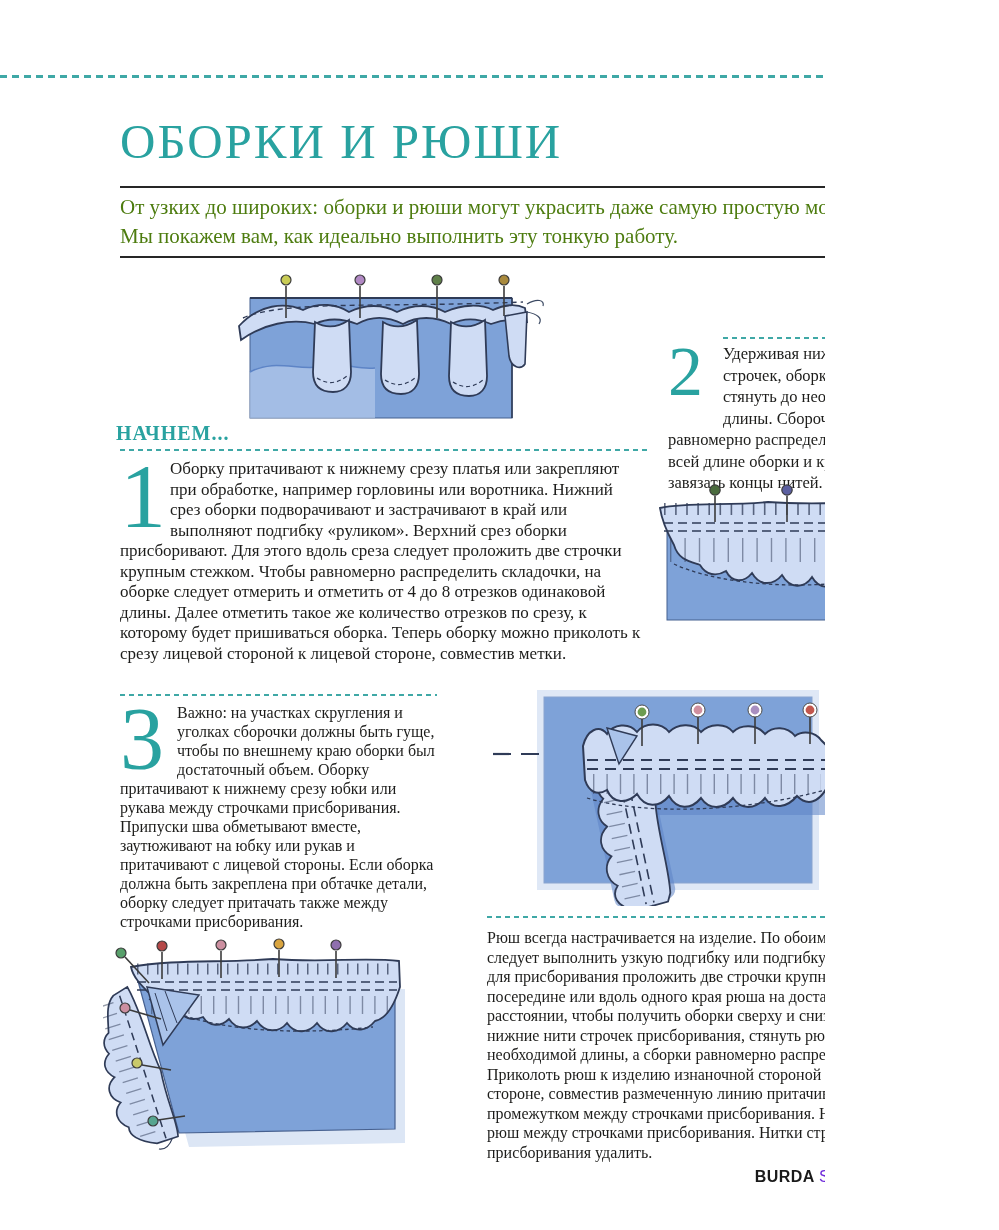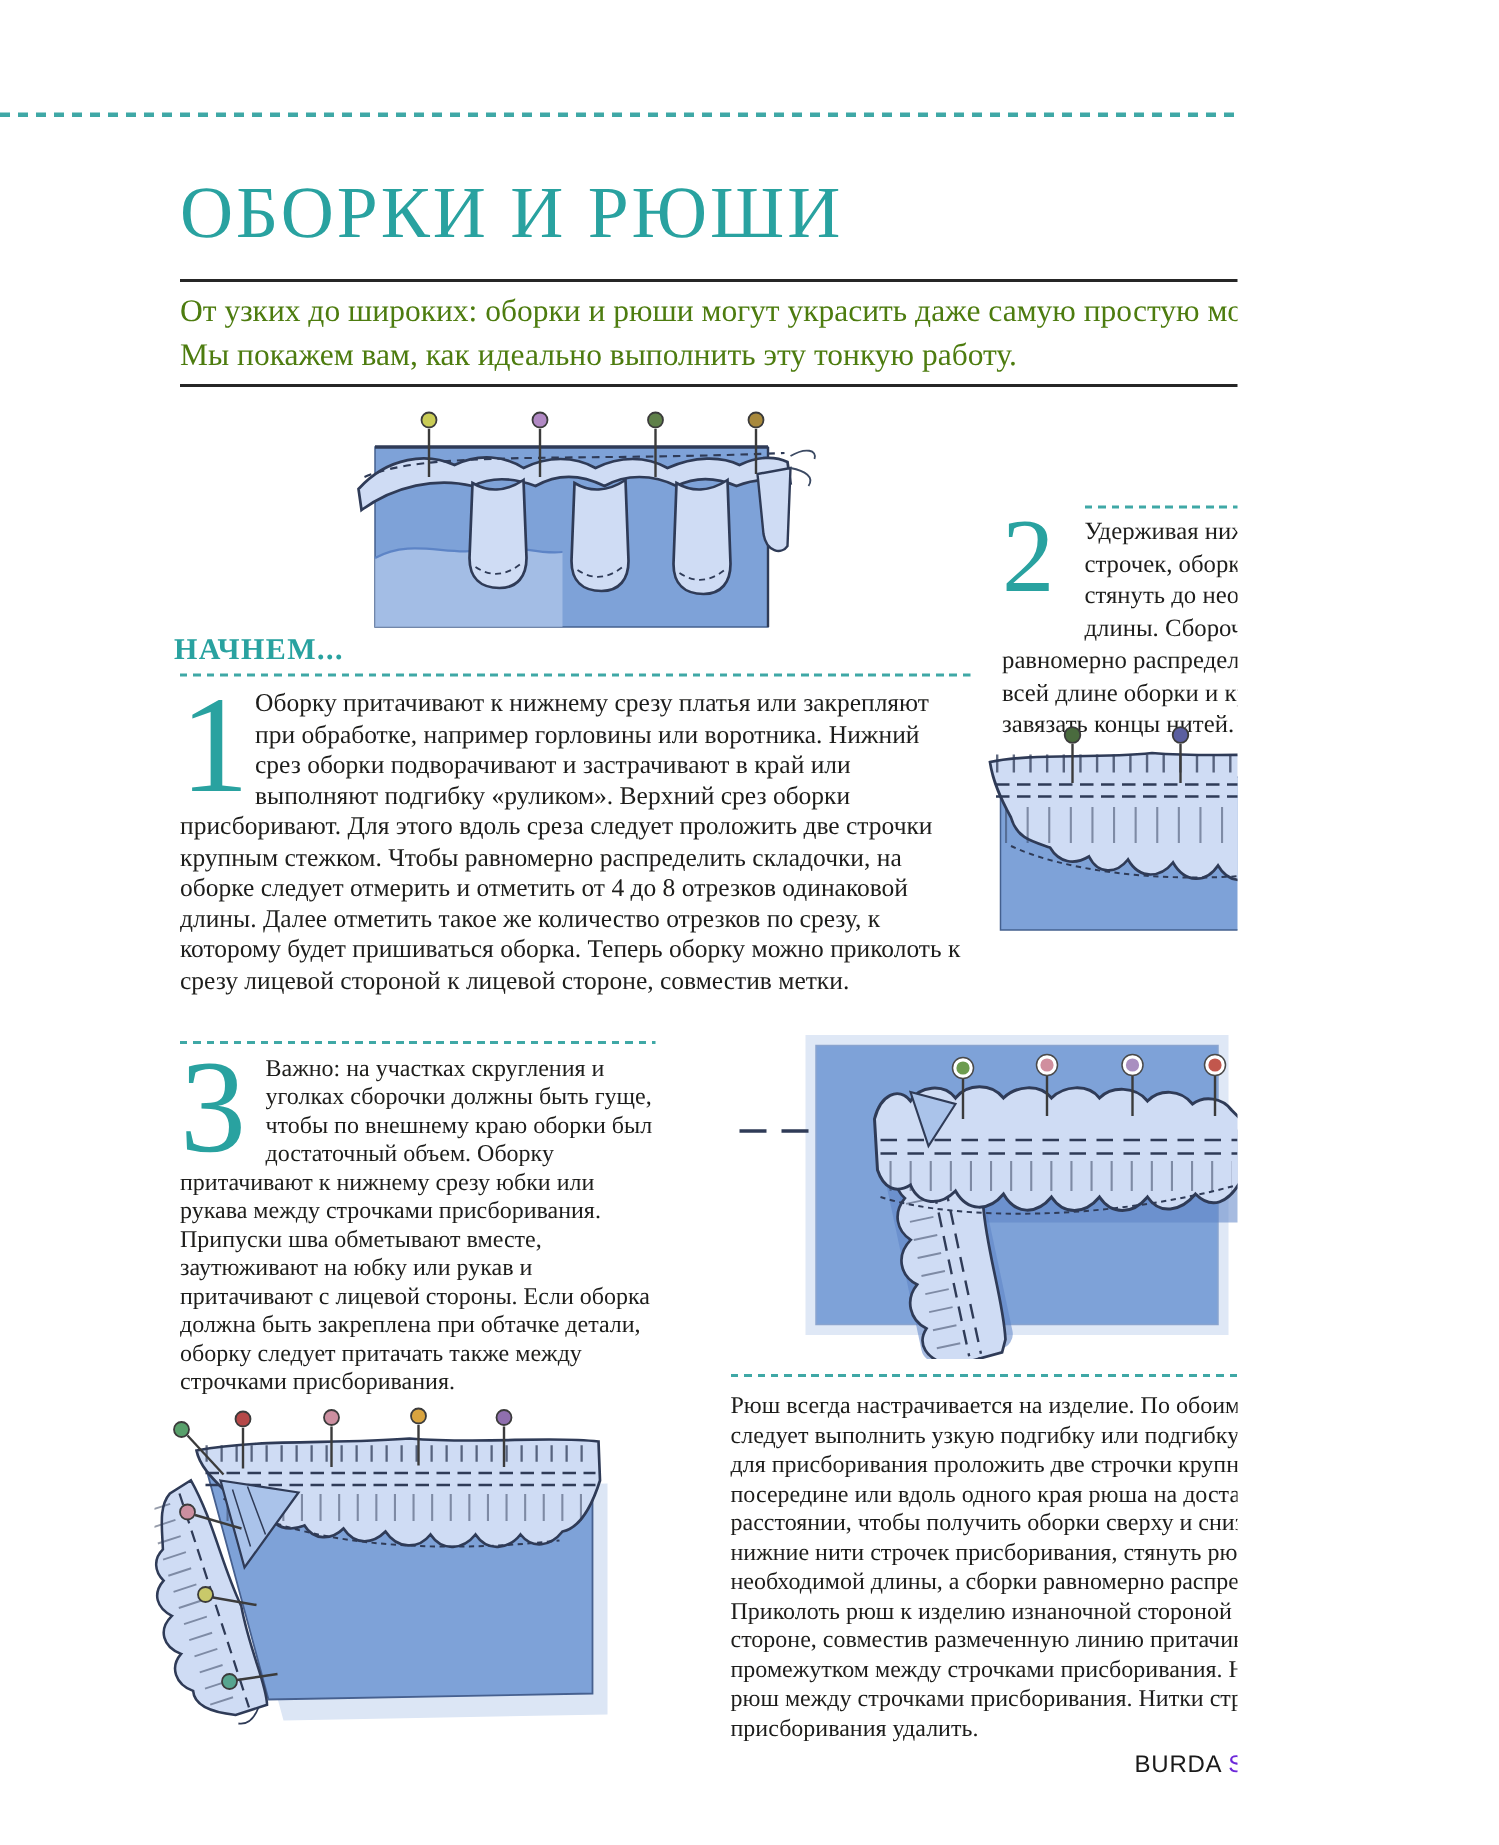--- a/index.html
+++ b/index.html
@@ -17,21 +17,21 @@
   .lead{font-weight:normal;text-align:right;}
   .stepnum{float:left;color:var(--c-accent,#29a2a0);font-family:"Liberation Serif",serif;line-height:0.82;}
   #step1 .stepnum{width:42px;height:82px;font-size:92px;margin-right:8px;}
   #step2 .stepnum{width:46px;height:86px;font-size:70px;margin-right:9px;}
   #step3 .stepnum{width:48px;height:76px;font-size:88px;margin-right:9px;}
   #step1{font-size:17px;line-height:20.5px;}
   #step2{font-size:16.5px;line-height:21.5px;}
   #step3{font-size:16px;line-height:19px;}
   .ruche{font-size:16px;line-height:19.5px;margin:0;}
   .footer{font-size:16px;text-align:right;font-family:"Liberation Sans",sans-serif;color:#1a1a1a;}
-  .footer .brand{font-weight:normal;letter-spacing:.5px;}
+  .footer .brand{font-weight:bold;letter-spacing:.5px;}
   .footer .edition{font-weight:normal;color:#6d28d9;margin-left:4px;letter-spacing:.5px;}
   .footer .pageno{font-family:Liberation Serif, serif;font-weight:bold;margin-left:9px;}
   svg{display:block;}
   .outline{stroke:var(--c-outline,#2f3b57);fill:none;}
 </style>
 </head>
 <body>
 
 <div class="page">
 

